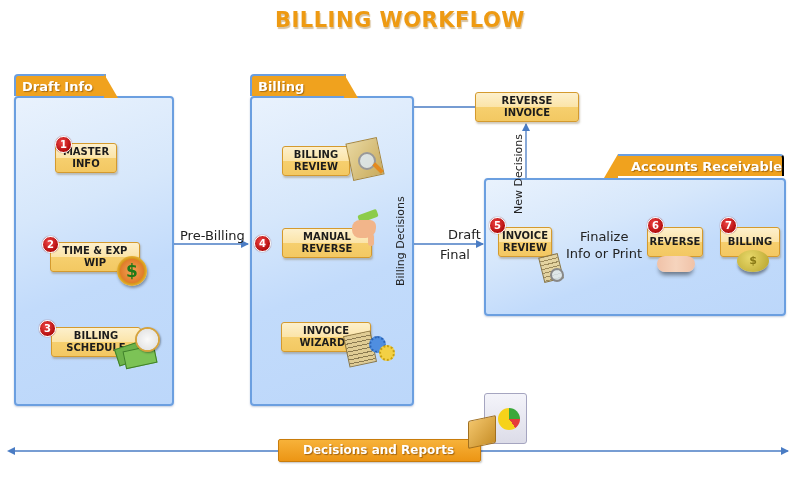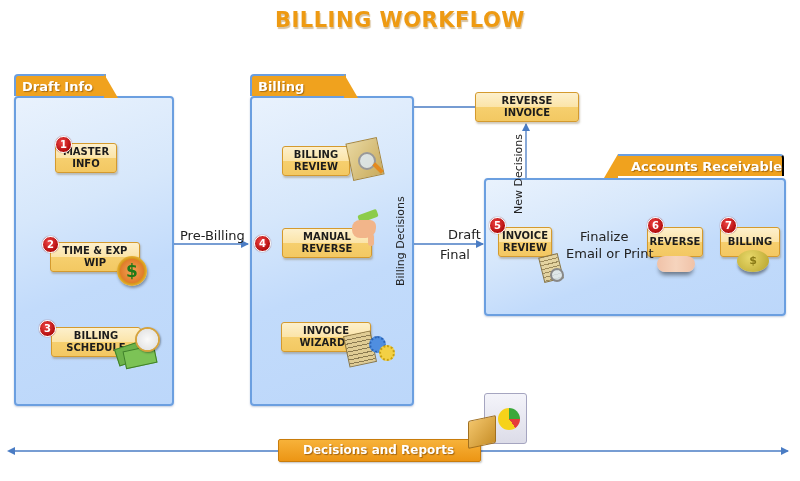--- a/index.html
+++ b/index.html
@@ -155,19 +155,19 @@
 
 <div class="box" style="left:720px;top:227px;width:60px;height:30px;">BILLING</div>
 <div class="badge" style="left:720px;top:217px;">7</div>
 <div class="icon" style="left:737px;top:250px;width:32px;height:22px;border-radius:50%;background:radial-gradient(circle at 40% 35%,#e8d86a,#b5a22a);box-shadow:0 4px 3px -1px rgba(0,0,0,0.4);color:#8a7a16;font-weight:bold;font-size:11px;line-height:22px;text-align:center;">$</div>
 
 <div class="lbl" style="left:180px;top:228px;">Pre-Billing</div>
 <div class="lbl" style="left:448px;top:227px;">Draft</div>
 <div class="lbl" style="left:432px;top:247px;margin-left:8px;">Final</div>
 <div class="vlbl" style="left:512px;top:214px;">New Decisions</div>
 <div class="lbl" style="left:580px;top:229px;">Finalize</div>
-<div class="lbl" style="left:566px;top:246px;">Email or Print</div>
+<div class="lbl" style="left:566px;top:246px;">Info or Print</div>
 
 <div class="dash">Decisions and Reports</div>
 <div class="icon" style="left:484px;top:393px;width:41px;height:49px;background:linear-gradient(#f4f4fa,#dcdce8);border:1px solid #a5a5c0;border-radius:3px;">
   <div style="position:absolute;left:13px;top:14px;width:22px;height:22px;border-radius:50%;background:conic-gradient(#3aa83a 0 25%,#e63a3a 25% 40%,#f6d21a 40% 100%);"></div>
 </div>
 <div class="icon" style="left:468px;top:418px;width:26px;height:26px;background:linear-gradient(135deg,#f2c46a,#c8902a);border:1px solid #a17020;transform:skewY(-12deg);border-radius:2px;"></div>
 
 </body></html>

